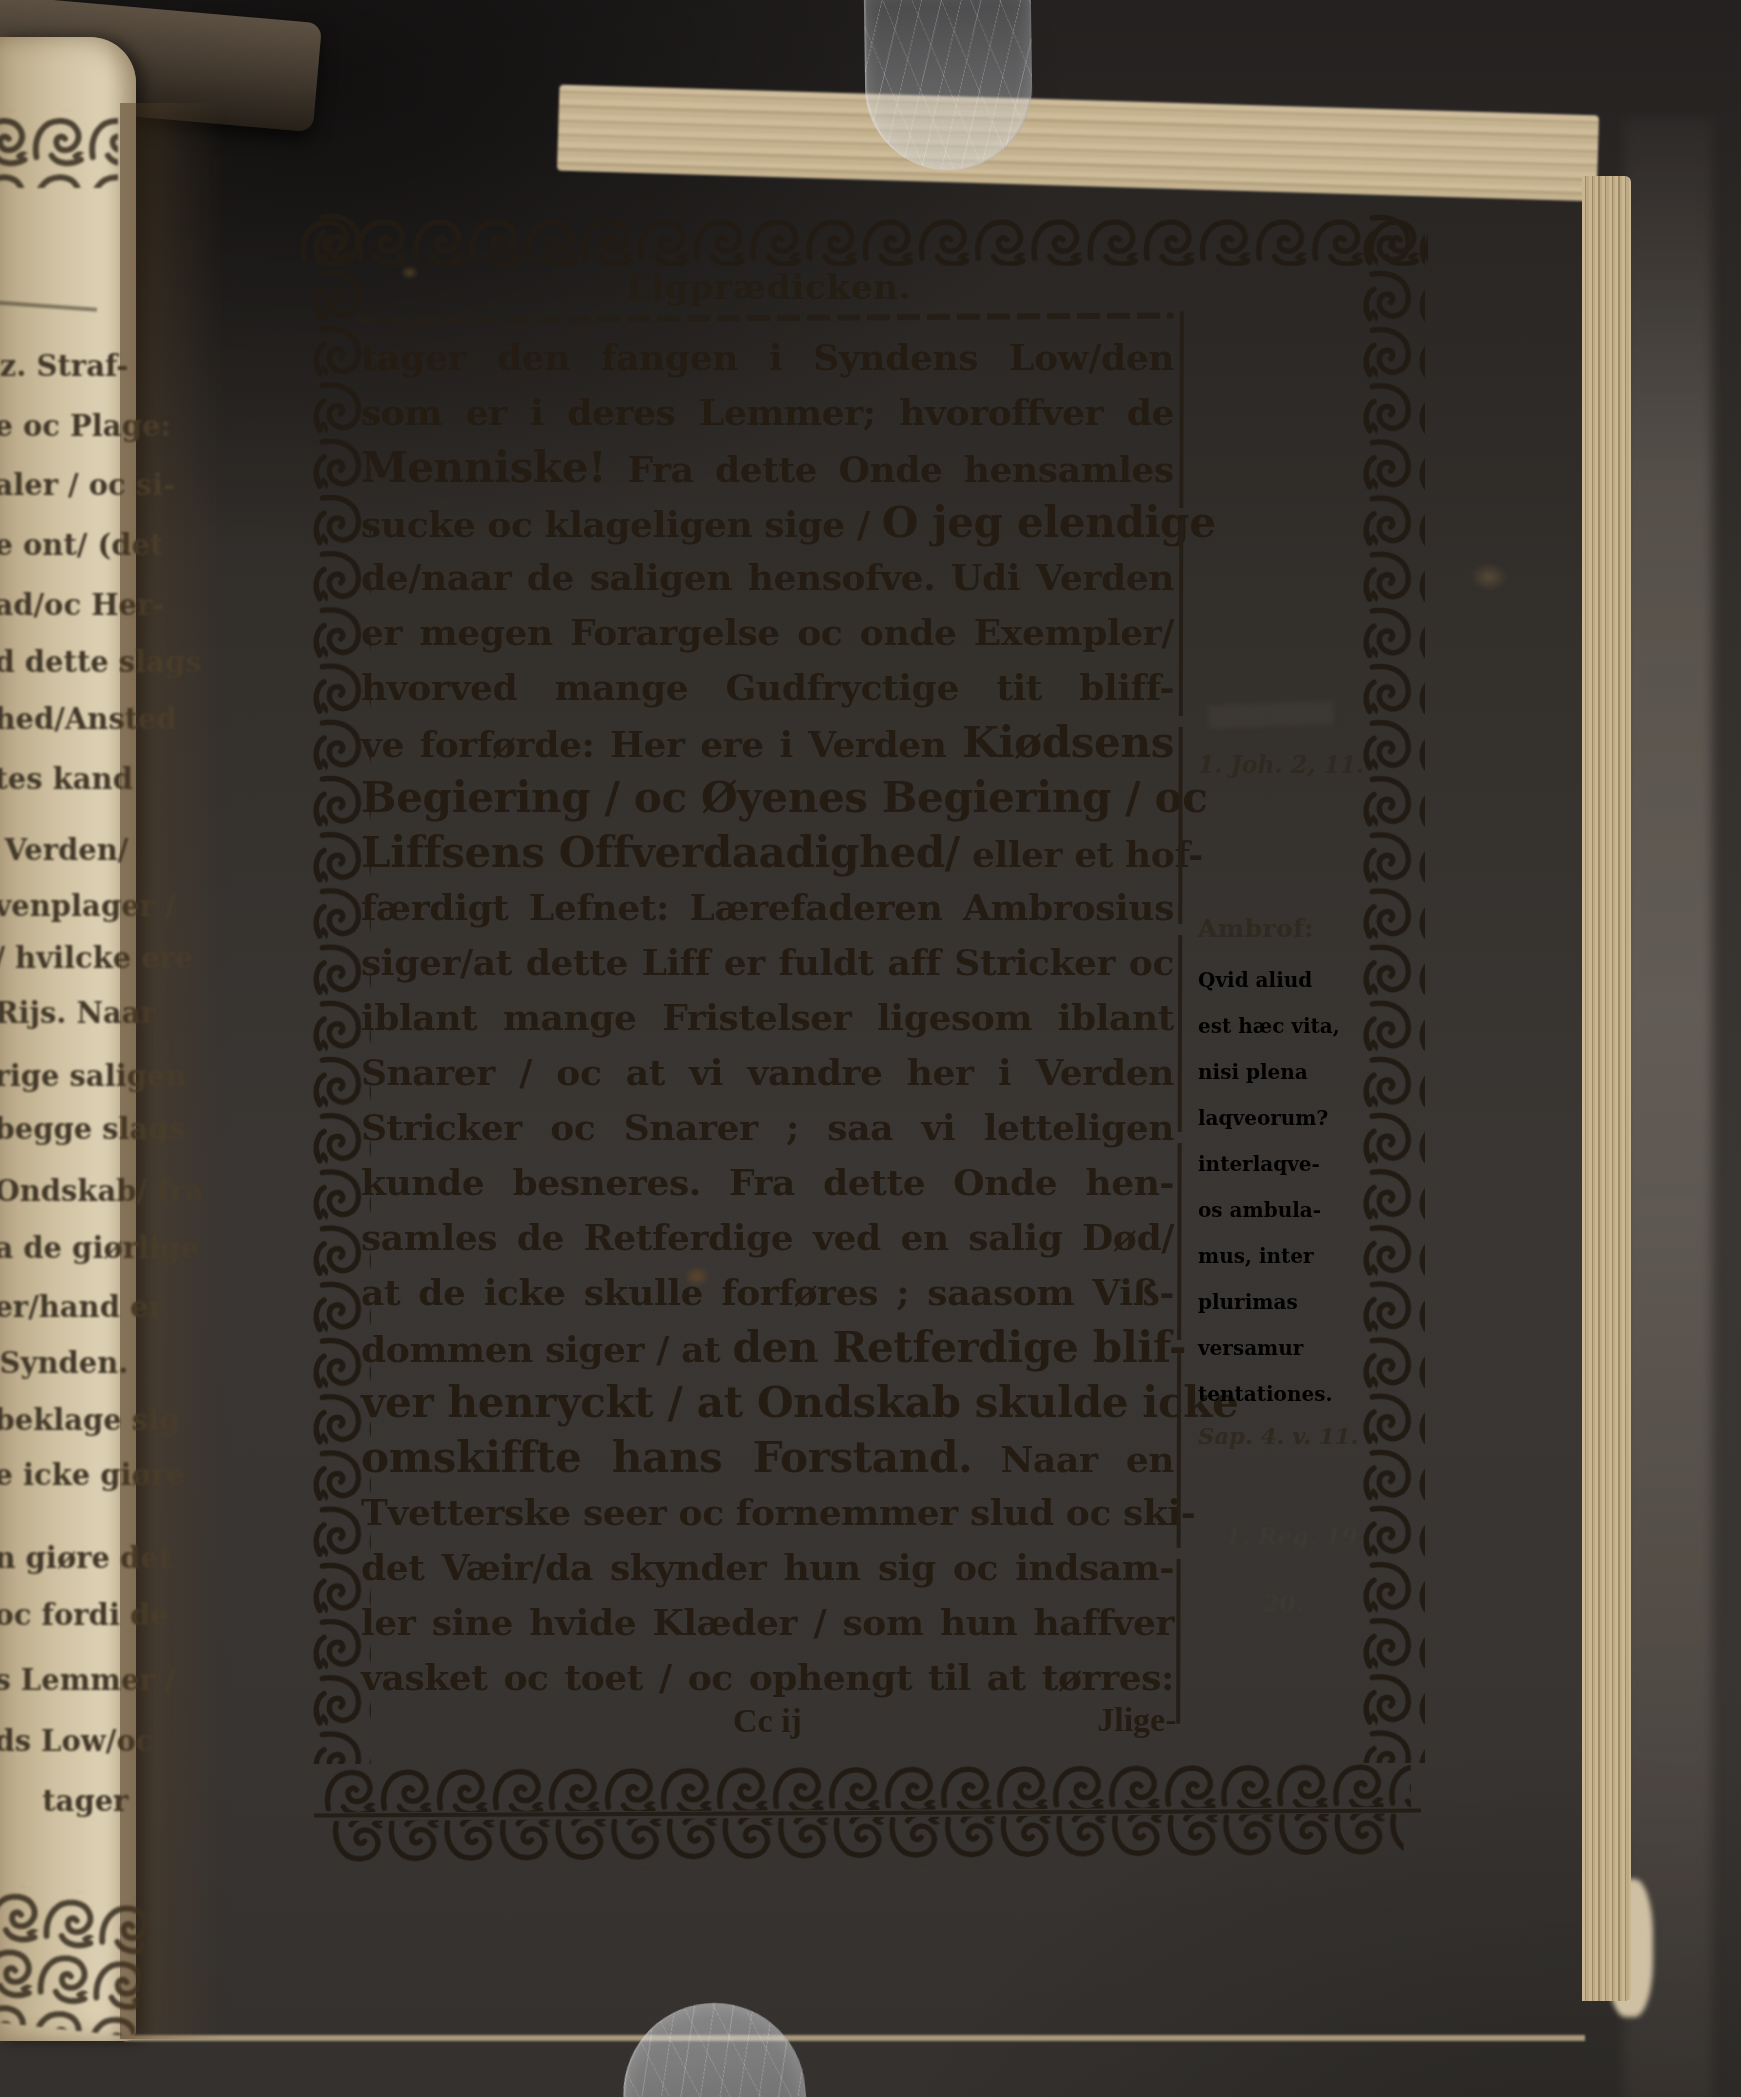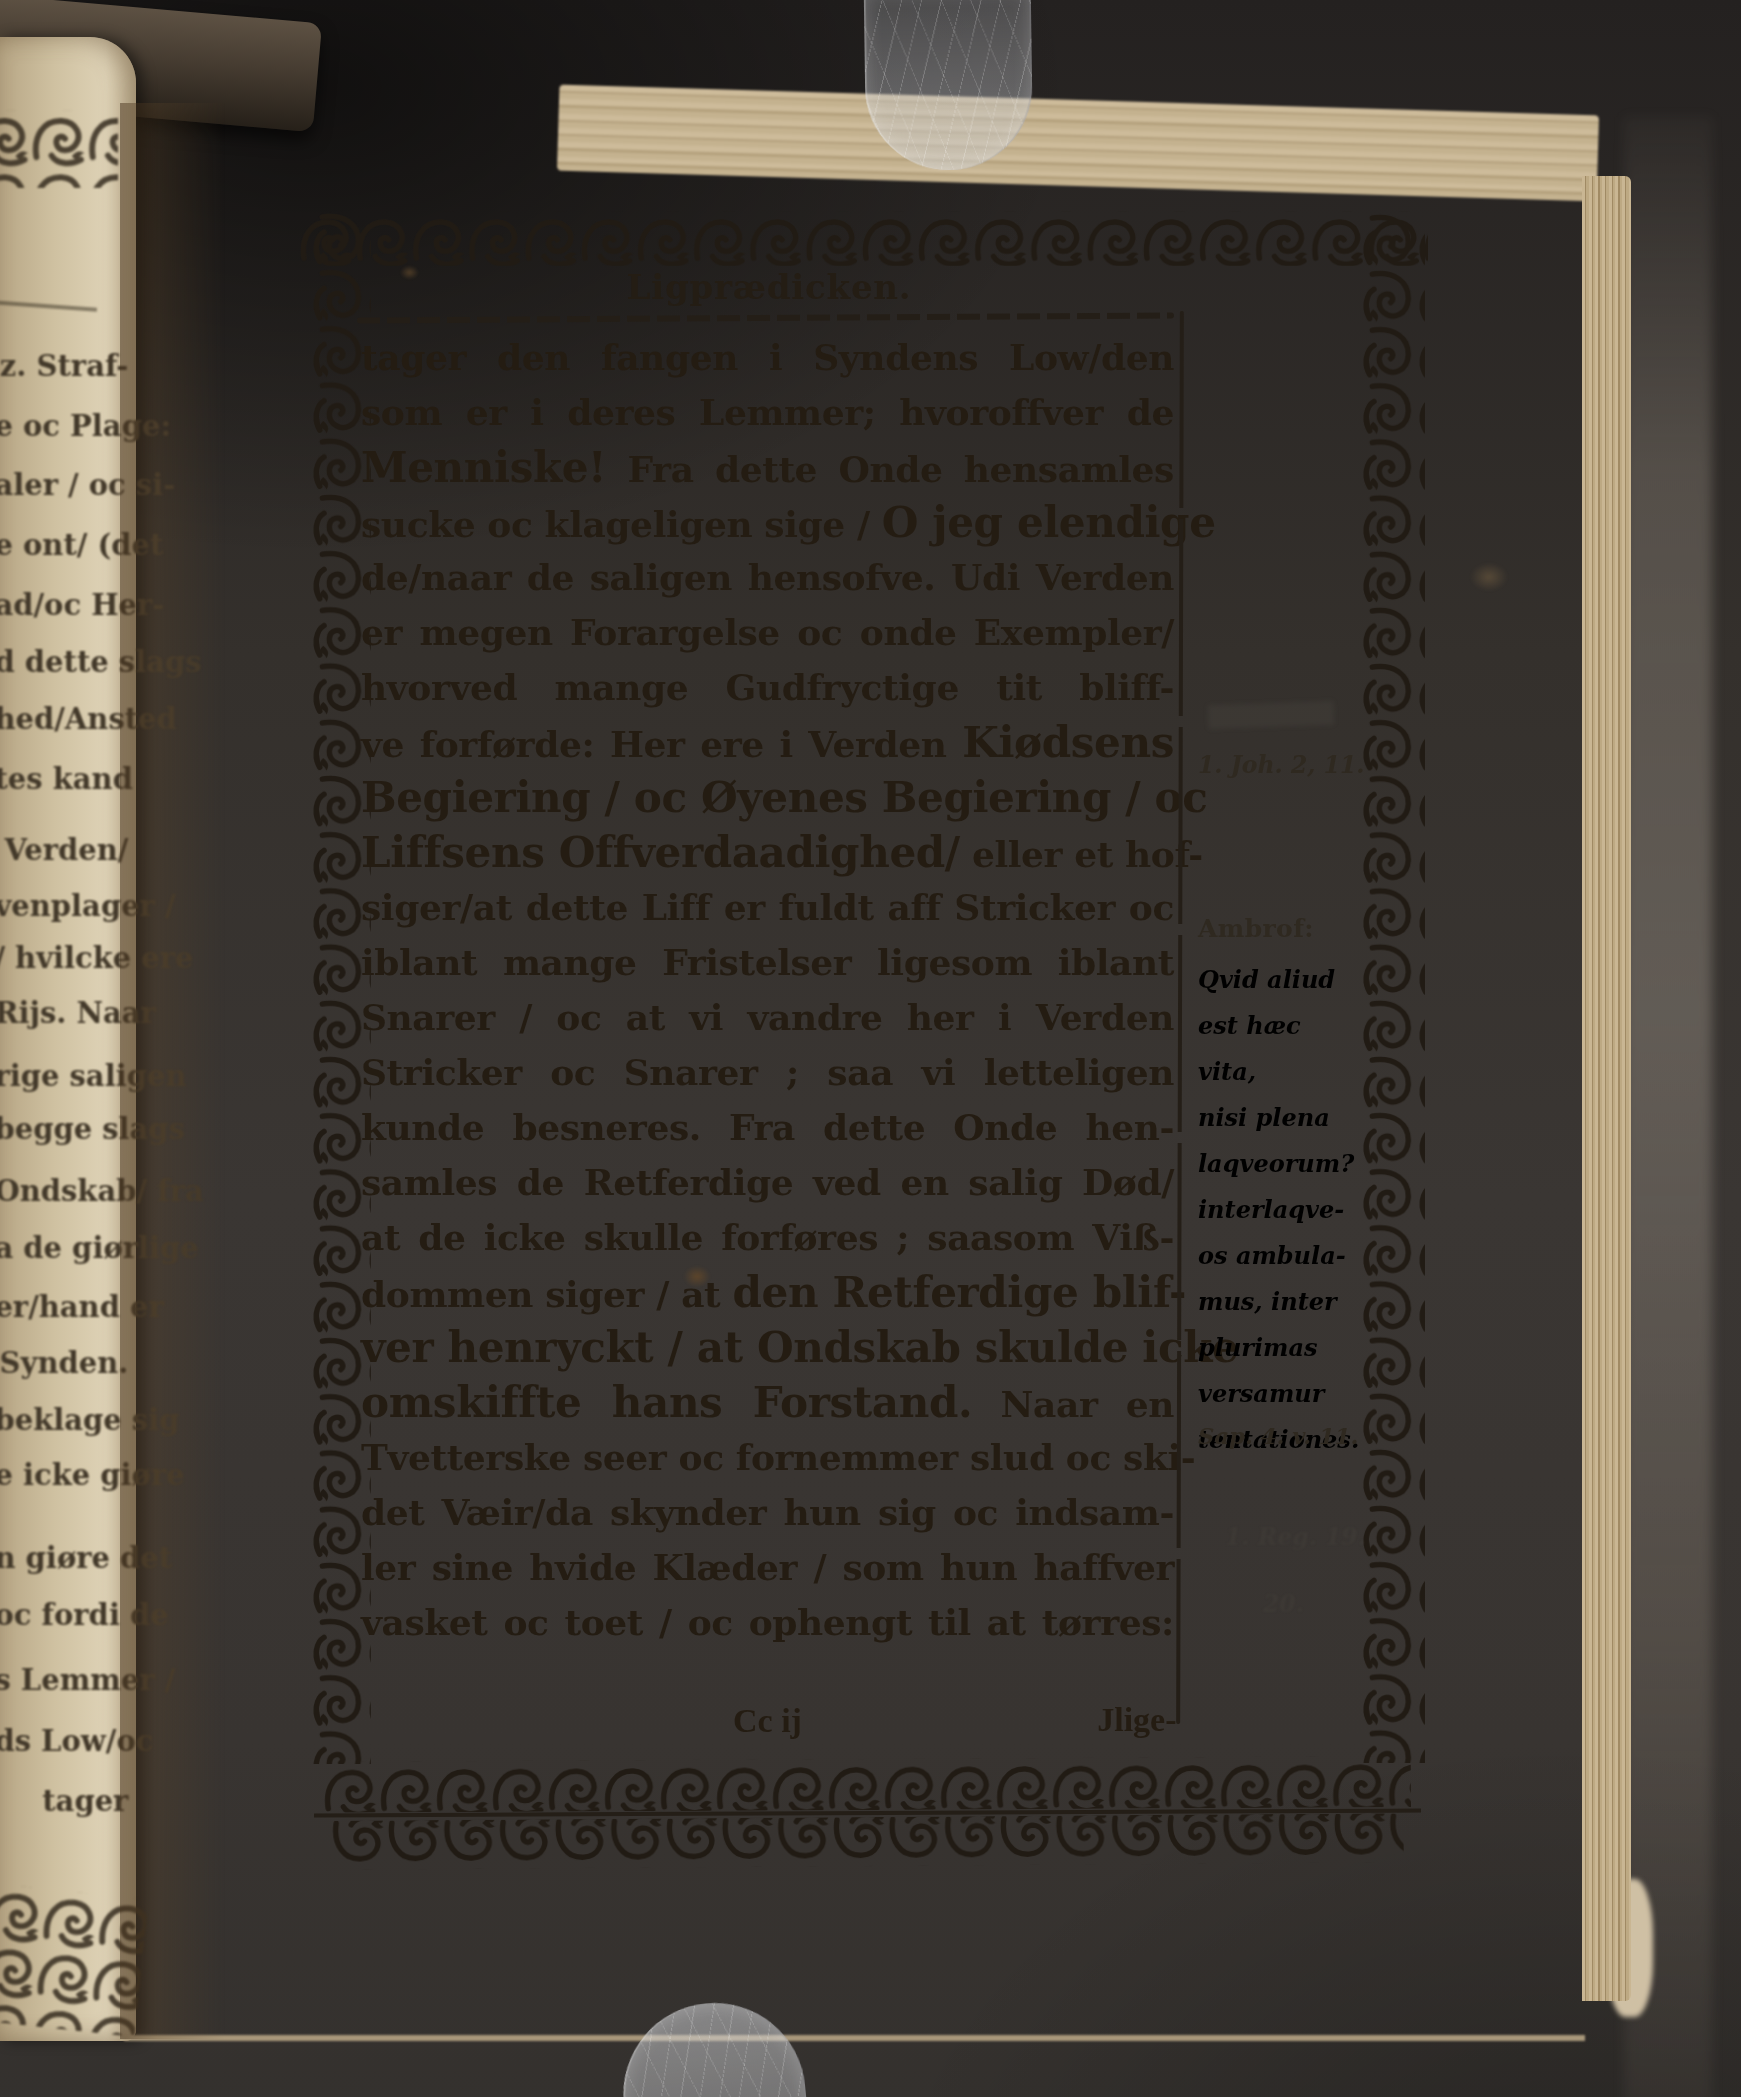--- a/index.html
+++ b/index.html
@@ -62,21 +62,21 @@
   #sig-row{left:361px;top:1696px;width:813px;height:55px;font-weight:bold;color:#241c12;font-family:Liberation Serif, serif;}
   #sig{position:absolute;left:0;width:100%;text-align:center;font-size:34px;line-height:50px;}
   #catchword{position:absolute;right:-2.5px;font-size:34px;line-height:47px;}
   #col-rule{left:1178px;top:311px;width:3.8px;height:1413px;
      background:repeating-linear-gradient(180deg,#241e17 0 197px,transparent 197px 208px);
      transform:rotate(.15deg);border-radius:1.7px;}
   
   .mnote{position:absolute;left:1198px;width:159px;color:#2f2920;white-space:nowrap;}
   #m-ref-top{top:751px;font-style:italic;font-weight:bold;font-size:23.5px;}
   #m-author{top:914px;font-size:25px;font-weight:bold;letter-spacing:0.4px;}
-  .m-latin{font-style:italic;font-weight:bold;font-size:24px;line-height:46px;}
+  .m-latin{font-weight:bold;font-size:20px;line-height:46px;}
   #m-latin-block{position:absolute;left:1198px;top:957px;width:159px;}
   #m-ref-bottom{top:1423px;font-style:italic;font-weight:bold;font-size:22.7px;}
   .ghost{color:#4a463f;filter:blur(1px);opacity:.28;font-weight:bold;}
   #ghost-smudge{left:1208px;top:703px;width:126px;height:23.5px;background:#6a665e;opacity:.14;filter:blur(2.5px);transform:rotate(-2deg);}
   #m-ghost1{top:1523px;left:1225px;font-size:23.5px;font-style:italic;}
   #m-ghost2{top:1590px;left:1263px;font-size:23.5px;font-style:italic;}
   
   .stain{position:absolute;border-radius:50%;}
   #stain1{left:679px;top:1262px;width:36px;height:29px;background:radial-gradient(closest-side,rgba(122,82,36,.55),transparent 75%);filter:blur(0.8px);}
   #stain2{left:397px;top:263px;width:25px;height:18.5px;background:radial-gradient(closest-side,rgba(150,110,60,.4),transparent 75%);filter:blur(0.8px);}
@@ -233,20 +233,21 @@
     <div class="tline"><span>tager den fangen i Syndens Low/den</span></div>
     <div class="tline"><span>som er i deres Lemmer; hvoroffver de</span></div>
     <div class="tline"><span class="em">Menniske!</span><span> Fra dette Onde hensamles</span></div>
     <div class="tline"><span>sucke oc klageligen sige / </span><span class="em">O jeg elendige</span></div>
     <div class="tline"><span>de/naar de saligen hensofve. Udi Verden</span></div>
     <div class="tline"><span>er megen Forargelse oc onde Exempler/</span></div>
     <div class="tline"><span>hvorved mange Gudfryctige tit bliff-</span></div>
     <div class="tline"><span>ve forførde: Her ere i Verden </span><span class="em">Kiødsens</span></div>
     <div class="tline"><span class="em">Begiering / oc Øyenes Begiering / oc</span></div>
     <div class="tline"><span class="em">Liffsens Offverdaadighed/</span><span> eller et hof-</span></div>
+    <div class="tline"><span>færdigt Lefnet: Lærefaderen Ambrosius</span></div>
     <div class="tline"><span>siger/at dette Liff er fuldt aff Stricker oc</span></div>
     <div class="tline"><span>iblant mange Fristelser ligesom iblant</span></div>
     <div class="tline"><span>Snarer / oc at vi vandre her i Verden</span></div>
     <div class="tline"><span>Stricker oc Snarer ; saa vi letteligen</span></div>
     <div class="tline"><span>kunde besneres. Fra dette Onde hen-</span></div>
     <div class="tline"><span>samles de Retferdige ved en salig Død/</span></div>
     <div class="tline"><span>at de icke skulle forføres ; saasom Viß-</span></div>
     <div class="tline"><span>dommen siger / at </span><span class="em">den Retferdige blif-</span></div>
     <div class="tline"><span class="em">ver henryckt / at Ondskab skulde icke</span></div>
     <div class="tline"><span class="em">omskiffte hans Forstand.</span><span> Naar en</span></div>

